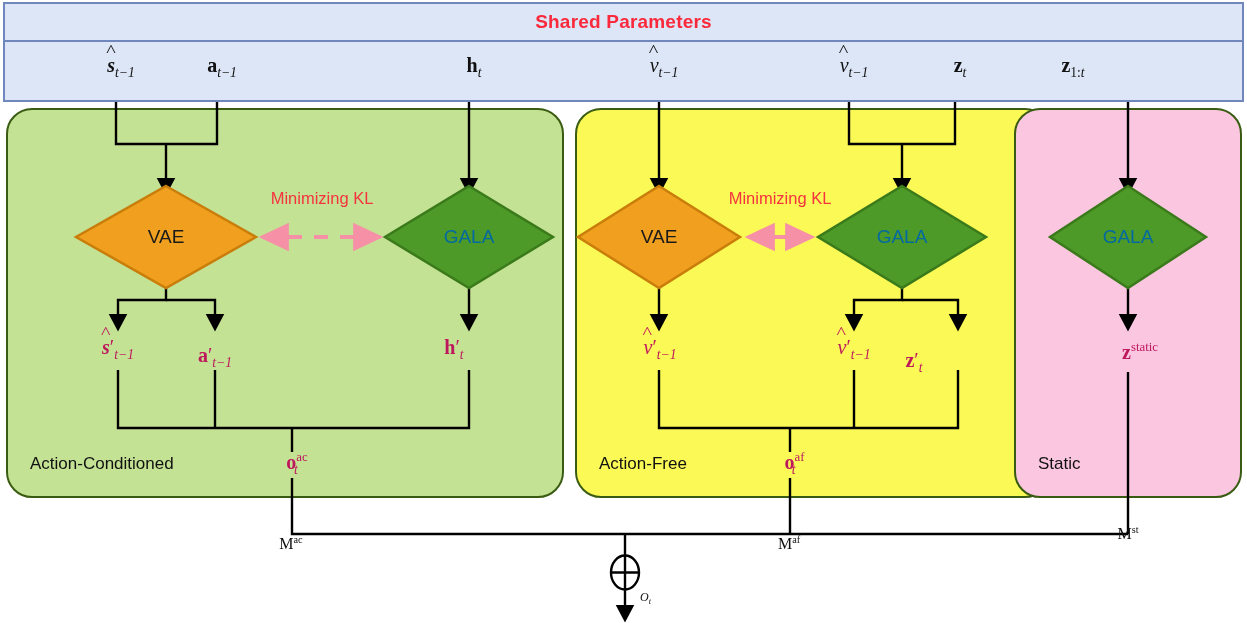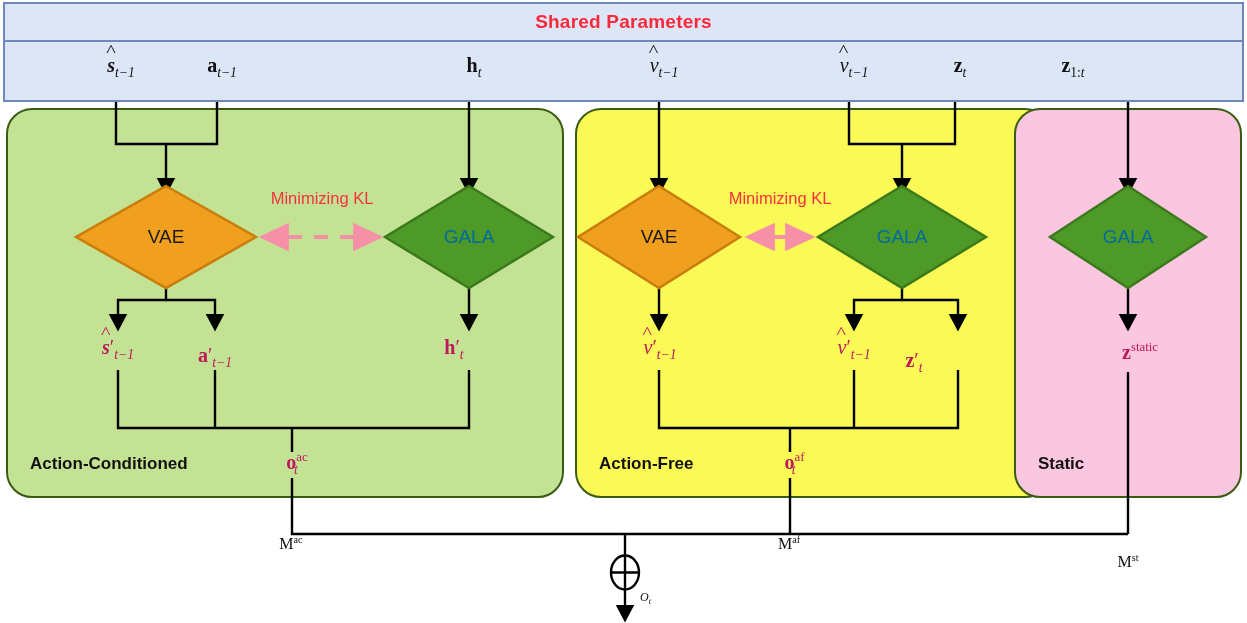--- a/index.html
+++ b/index.html
@@ -75,21 +75,21 @@
     border: 2px solid #3a5c12;
     border-radius: 26px;
   }
   .panel-ac { left: 6px;   top: 108px; width: 558px; height: 390px; background: #c4e294; }
   .panel-af { left: 575px; top: 108px; width: 476px; height: 390px; background: #fbf955; }
   .panel-st { left: 1014px;top: 108px; width: 228px; height: 390px; background: #fbc6e0; }
 
   .panel-label {
     position: absolute;
     bottom: 22px; left: 22px;
-    font-size: 17px; font-weight: bold;
+    font-size: 17px; font-weight: normal;
     color: #111;
     font-family: "Liberation Sans", sans-serif;
   }
 
   
   .diamond {
     position: absolute;
     transform: translate(-50%, -50%);
     display: flex; align-items: center; justify-content: center;
     font-size: 19px;
@@ -310,21 +310,21 @@
   <div class="var-mid" style="left:790px; top:450px;">
     <span class="mb">o</span><sup>af</sup><sub style="margin-left:-0.95em">t</sub>
   </div>
 
   <div class="m-label" style="left:291px; top:534px;">
     <span class="mb" style="font-weight:normal">M</span><sup>ac</sup>
   </div>
   <div class="m-label" style="left:789px; top:534px;">
     <span class="mb" style="font-weight:normal">M</span><sup>af</sup>
   </div>
-  <div class="m-label" style="left:1128px; top:552px;">
+  <div class="m-label" style="left:1128px; top:524px;">
     <span class="mb" style="font-weight:normal">M</span><sup>st</sup>
   </div>
 
   <div class="out-label" style="left:640px; top:590px;">
     <span class="mi">O</span><sub>t</sub>
   </div>
 
 </div>
 
 </body></html>

